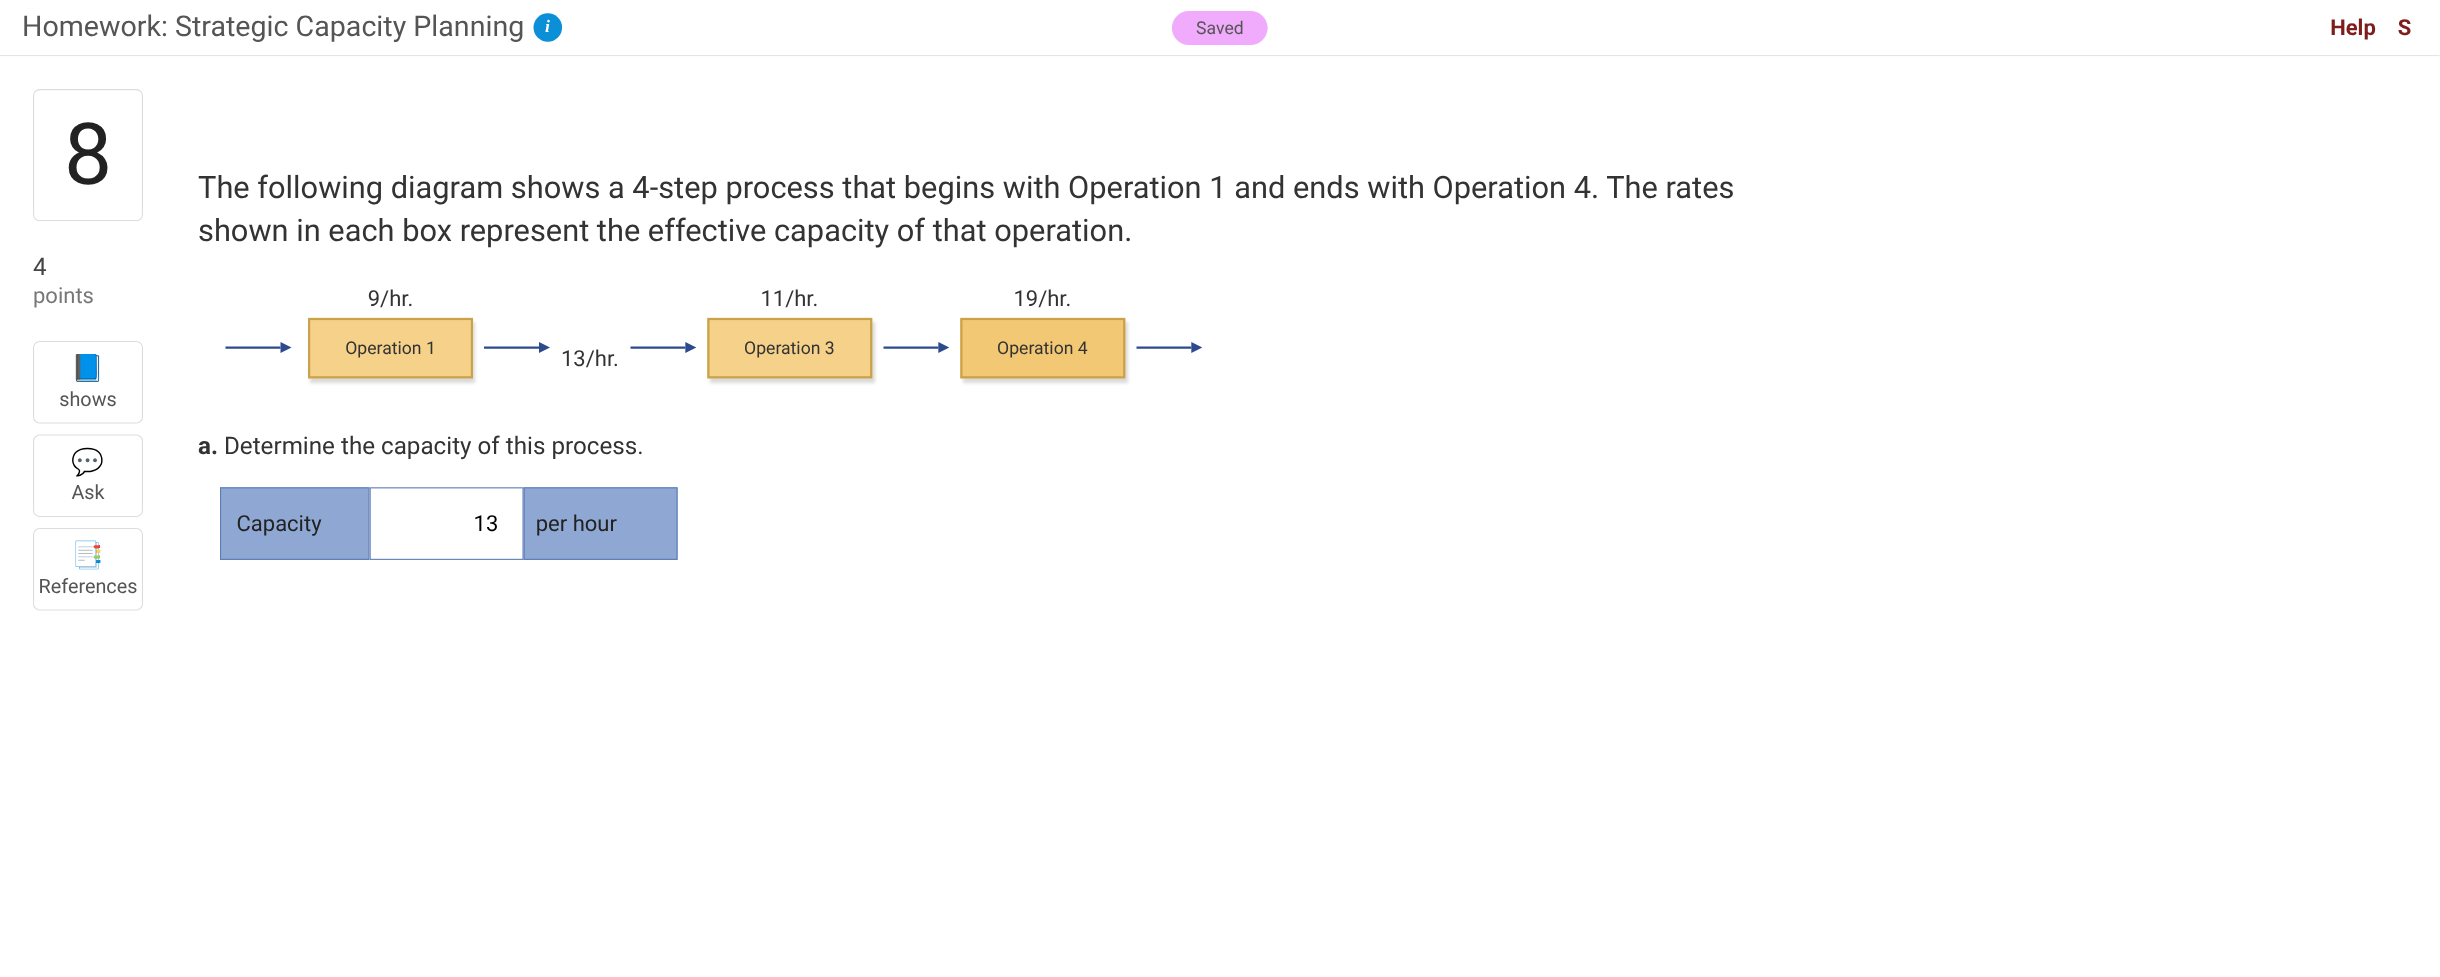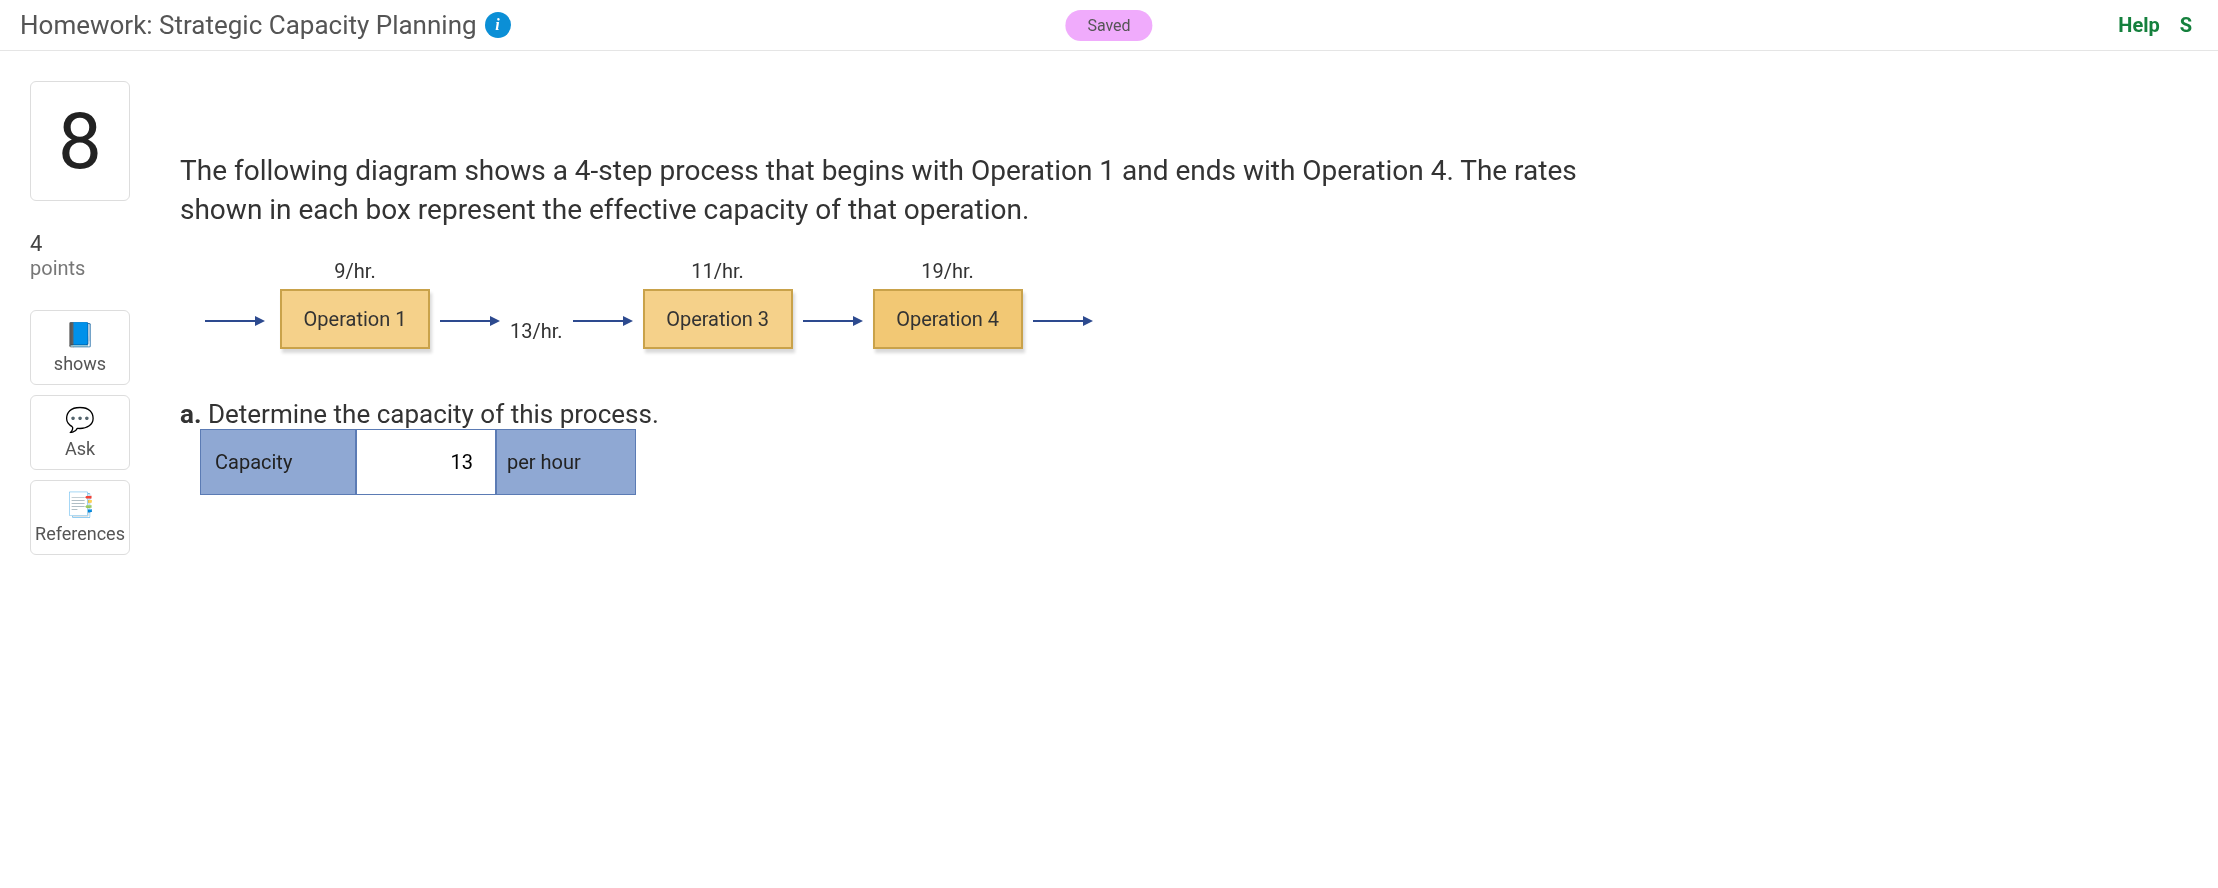--- a/index.html
+++ b/index.html
@@ -45,21 +45,21 @@
     background: #f0abfc;
     border-radius: 20px;
     padding: 6px 22px;
     font-size: 16px;
     color: #555;
   }
   .header-right {
     margin-left: auto;
     font-weight: 700;
     font-size: 20px;
-    color: #15803d;
+    color: #7f1d1d;
     padding-right: 6px;
   }
 
   
   .main {
     display: flex;
     padding: 30px 0 0 30px;
     gap: 30px;
   }
 
@@ -119,53 +119,53 @@
     margin-bottom: 50px;
     margin-left: 20px;
   }
   .op-col { text-align: center; }
   .op-rate { font-size: 20px; margin-bottom: 6px; }
   .op-box {
     border: 2px solid #c9a24a;
     background: #f5d18a;
     padding: 16px 12px;
     width: 150px;
-    font-size: 20px;
+    font-size: 16px;
     box-shadow: 2px 4px 3px rgba(0,0,0,0.15);
   }
   .op-last .op-box {
     background: #f2c874;
   }
   .arrow-seg {
     width: 60px;
     height: 56px;
     display:flex;
     align-items:center;
     justify-content:center;
     color:#2d4a8f;
   }
   .arrow-seg.lead { width: 70px; }
   .arrow-seg svg { width:100%; height:20px; }
 
   
-  .part-label { font-size: 26px; }
+  .part-label { font-size: 22px; margin-bottom: 24px; }
   .part-label b { font-weight:700; }
 
   
   .answer-row { display:flex; margin-left:20px; }
   .cell {
     border: 1px solid #5b7bb4;
     font-size: 20px;
     display:flex;
     align-items:center;
   }
   .cell-label {
     background: #8fa8d3;
     color:#222;
-    width: 156px;
+    width: 136px;
     padding: 4px 14px;
   }
   .cell-input {
     background:#fff;
     width: 140px;
     padding:16px;
   }
   .cell-input input {
     border:none;
     outline:none;

